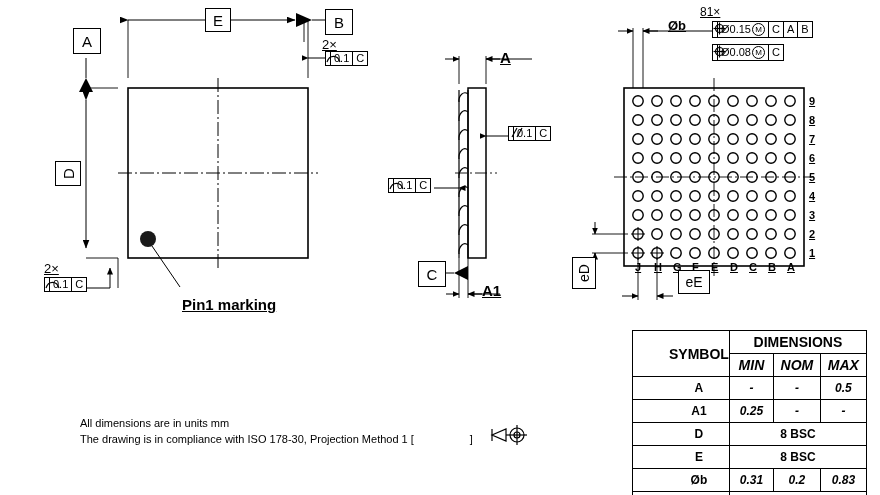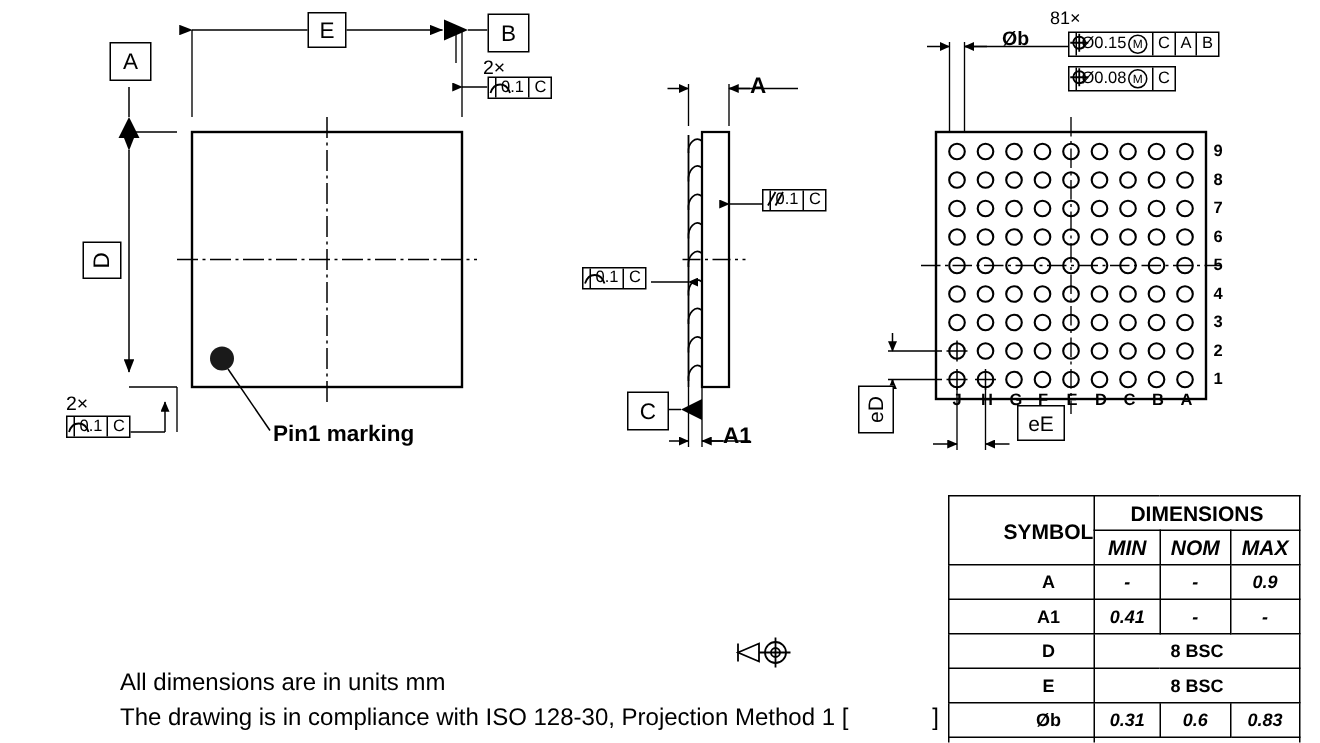--- a/index.html
+++ b/index.html
@@ -1,20 +1,20 @@
 <!DOCTYPE html>
 <html><head>
 <meta charset="utf-8">
 <style>
   html,body{margin:0;padding:0;background:#ffffff;}
   body{width:880px;height:495px;position:relative;overflow:hidden;
        font-family:"Liberation Sans",sans-serif;color:#000;}
   .stage{position:absolute;left:0;top:0;width:880px;height:495px;}
   svg{position:absolute;left:0;top:0;}
-  .lbl{position:absolute;white-space:nowrap;line-height:1;}
+  .lbl{position:absolute;white-space:nowrap;line-height:1;text-decoration:underline;}
 
   
   .boxed{
     position:absolute;border:1.4px solid #000;background:#fff;
     display:flex;align-items:center;justify-content:center;
     font-size:14px;font-weight:normal;line-height:1;
   }
   .boxed.thin{border-width:1.2px;}
 
   
@@ -41,21 +41,21 @@
   
   .dimtable{position:absolute;left:632px;top:330px;width:235px;
             border-collapse:collapse;font-size:12px;background:#fff;}
   .dimtable td,.dimtable th{
     border:1.5px solid #000;text-align:center;font-weight:bold;
     padding:2px 0;height:18px;font-size:12px;
   }
   .dimtable th{font-size:14px;}
   .dimtable .symcol{width:59px;padding-left:36px;}
   .dimtable .vcol{width:54px;font-style:italic;}
-  .notes{position:absolute;left:80px;top:416px;font-size:16px;line-height:1.45;margin-top:28px;}
+  .notes{position:absolute;left:80px;top:416px;font-size:11px;line-height:1.45;}
 </style>
 </head>
 <body>
 
 <div class="stage">
 
   <svg width="880" height="495">
     <defs>
       <marker id="ar" markerWidth="9" markerHeight="7" refX="8.5" refY="3.5" orient="auto">
         <polygon points="0,0 9,3.5 0,7" fill="#000"></polygon>
@@ -291,21 +291,21 @@
   <div class="fcf" style="left:44px;top:277px;">
     <div class="sym">
       <svg width="15" height="11" viewBox="0 0 15 11">
           <path d="M1,10 A7,9 0 0 1 14,10" fill="none" stroke="#000" stroke-width="1.2"></path>
         </svg>
     </div>
     <div>0.1</div>
     <div>C</div>
   </div>
 
-  <div class="lbl t15" style="left:182px;top:282px;font-weight:bold;">Pin1 marking</div>
+  <div class="lbl t15" style="left:182px;top:297px;font-weight:bold;">Pin1 marking</div>
 
   <div class="lbl t15" style="left:500px;top:50px;font-weight:bold;">A</div>
 
   <div class="fcf" style="left:508px;top:126px;">
     <div class="sym">
       <svg width="15" height="11" viewBox="0 0 15 11">
         <line x1="3" y1="10" x2="8" y2="1" stroke="#000" stroke-width="1.2"></line>
         <line x1="8" y1="10" x2="13" y2="1" stroke="#000" stroke-width="1.2"></line>
       </svg>
     </div>
@@ -391,21 +391,21 @@
   <div class="boxed thin" style="left:572px;top:257px;width:22px;height:30px;">
     <span class="t14 rot90">eD</span>
   </div>
   <div class="boxed thin" style="left:678px;top:270px;width:30px;height:22px;">
     <span class="t14">eE</span>
   </div>
 
   <div class="notes">
     <div>All dimensions are in units mm</div>
     <div style="display:flex;align-items:center;">
-      <span>The drawing is in compliance with ISO 128-30, Projection Method 1 [</span>
+      <span>The drawing is in compliance with ISO 178-30, Projection Method 1 [</span>
       <span style="display:inline-block;width:56px;"></span>
       <span>]</span>
     </div>
   </div>
 
   <table class="dimtable">
     <thead>
       <tr>
         <th class="symcol" rowspan="2">SYMBOL</th>
         <th colspan="3">DIMENSIONS</th>
@@ -414,40 +414,40 @@
           <th class="vcol">MIN</th>
           <th class="vcol">NOM</th>
           <th class="vcol">MAX</th>
         </tr>
     </thead>
     <tbody id="dimbody">
         <tr>
           <td class="symcol">A</td>
           <td class="vcol">-</td>
           <td class="vcol">-</td>
-          <td class="vcol">0.9</td>
+          <td class="vcol">0.5</td>
         </tr>
         <tr>
           <td class="symcol">A1</td>
-          <td class="vcol">0.41</td>
+          <td class="vcol">0.25</td>
           <td class="vcol">-</td>
           <td class="vcol">-</td>
         </tr>
         <tr>
           <td class="symcol">D</td>
           <td colspan="3">8 BSC</td>
         </tr>
         <tr>
           <td class="symcol">E</td>
           <td colspan="3">8 BSC</td>
         </tr>
         <tr>
           <td class="symcol">Øb</td>
           <td class="vcol">0.31</td>
-          <td class="vcol">0.6</td>
+          <td class="vcol">0.2</td>
           <td class="vcol">0.83</td>
         </tr>
         <tr>
           <td class="symcol">eD</td>
           <td colspan="3">0.8 BSC</td>
         </tr>
       </tbody>
   </table>
 
 </div>

